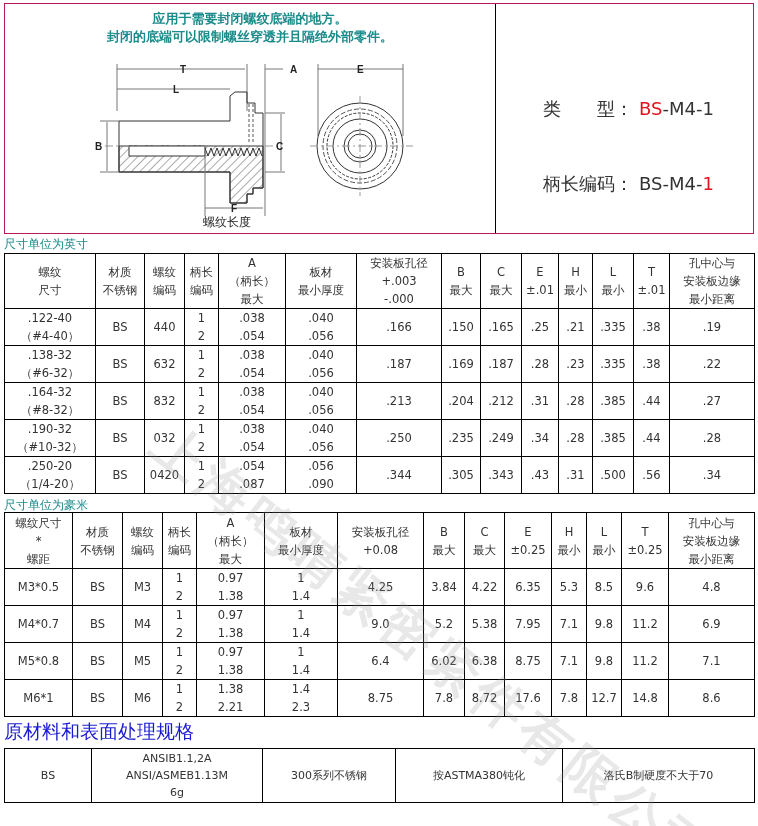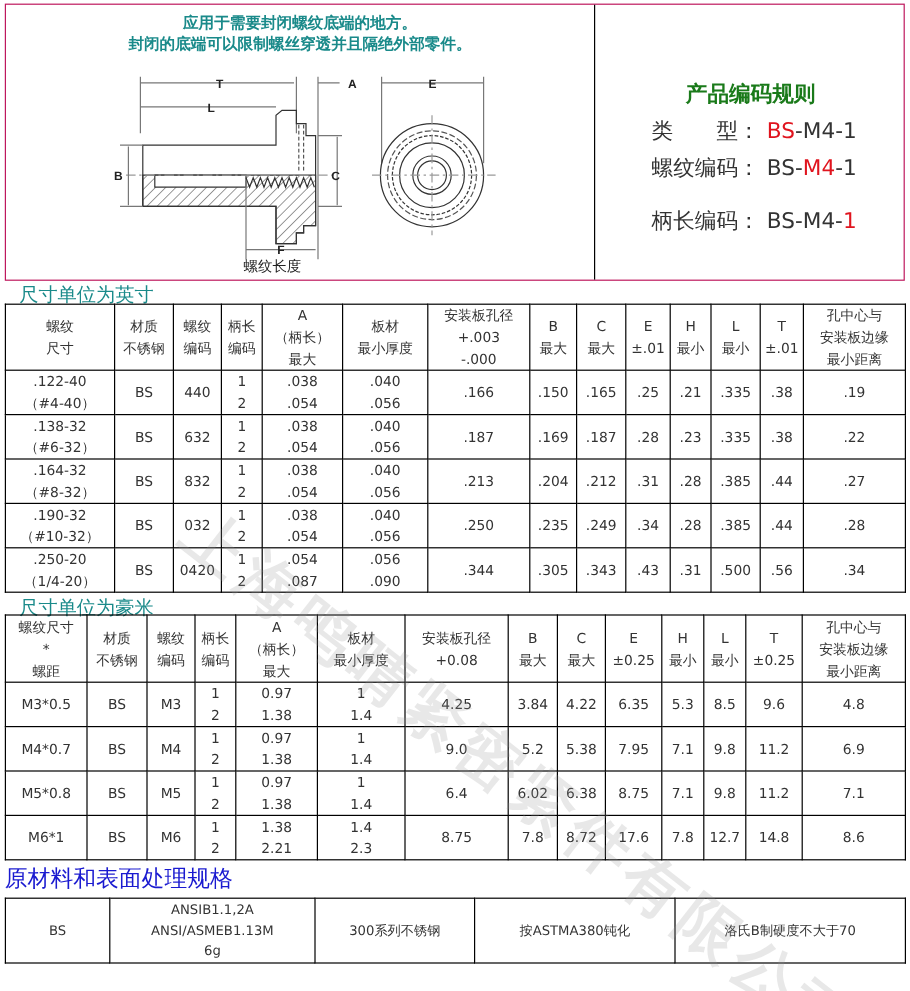--- a/index.html
+++ b/index.html
@@ -17,21 +17,21 @@
   .code-rules { position: absolute; left: 491px; top: 0; width: 259px; height: 100%; }
   .code-title { position: absolute; top: 62px; left: 0; width: 100%; text-align: center; color: #1a7a1a; font-weight: bold; font-size: 18px; font-family: "DejaVu Serif", serif; }
   .code-line { position: absolute; left: 47px; font-size: 18px; color: #333; white-space: nowrap; }
   .code-line.r1 { top: 93px; }
   .code-line.r2 { top: 124px; }
   .code-line.r3 { top: 168px; }
   .code-line .lbl { display: inline-block; width: 96px; }
   .red { color: #e0141e; }
 
   
-  .unit-label { position: absolute; left: 16px; color: #1a8a8a; font-size: 16px; }
+  .unit-label { position: absolute; left: 4px; color: #1a8a8a; font-size: 12px; }
   .unit-inch { top: 236px; }
   .unit-mm { top: 497px; }
 
   table.spec { position: absolute; left: 4px; border-collapse: collapse; table-layout: fixed; }
   table.spec td { border: 1px solid #000; text-align: center; vertical-align: middle; font-size: 11.5px; line-height: 18px; padding: 0; color: #333; }
   table.spec td.hdr { line-height: 17px; }
   .stack div { line-height: 18px; }
   .inch-table { top: 253px; width: 750px; }
   .mm-table { top: 512px; width: 750px; }
   .row-red td, .row-red td .r { color: #e0141e; }
@@ -113,26 +113,22 @@
       <text x="191" y="94">C</text>
       <text x="272" y="17">E</text>
       <text x="146" y="156">F</text>
     </g>
     <text x="118" y="170" font-family="DejaVu Sans, sans-serif" font-size="12" fill="#222">螺纹长度</text>
   </svg>
 
   <div class="top-divider"></div>
 
   <div class="code-rules">
-    <div class="code-title">产品编码规则</div>
     <div class="code-line r1">
       <span class="lbl">类　　型：</span><span class="red">BS</span><span>-M4-1</span>
-    </div>
-    <div class="code-line r2">
-      <span class="lbl">螺纹编码：</span><span>BS-</span><span class="red">M4</span><span>-1</span>
     </div>
     <div class="code-line r3">
       <span class="lbl">柄长编码：</span><span>BS-M4-</span><span class="red">1</span>
     </div>
   </div>
 </div>
 
 <div class="unit-label unit-inch">尺寸单位为英寸</div>
 <table class="spec inch-table">
   <colgroup>

